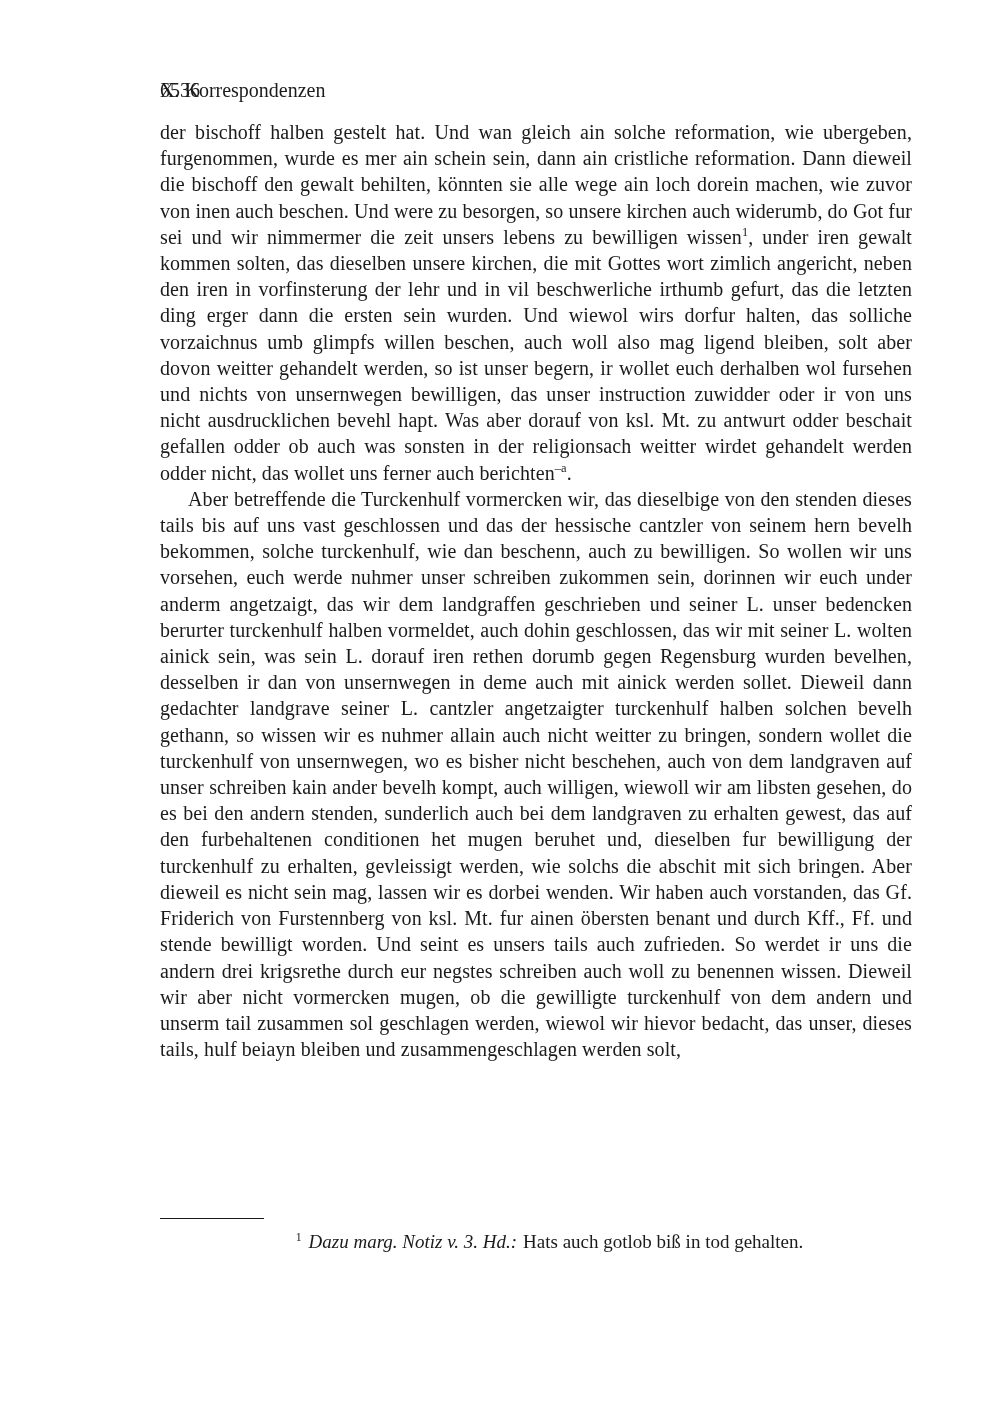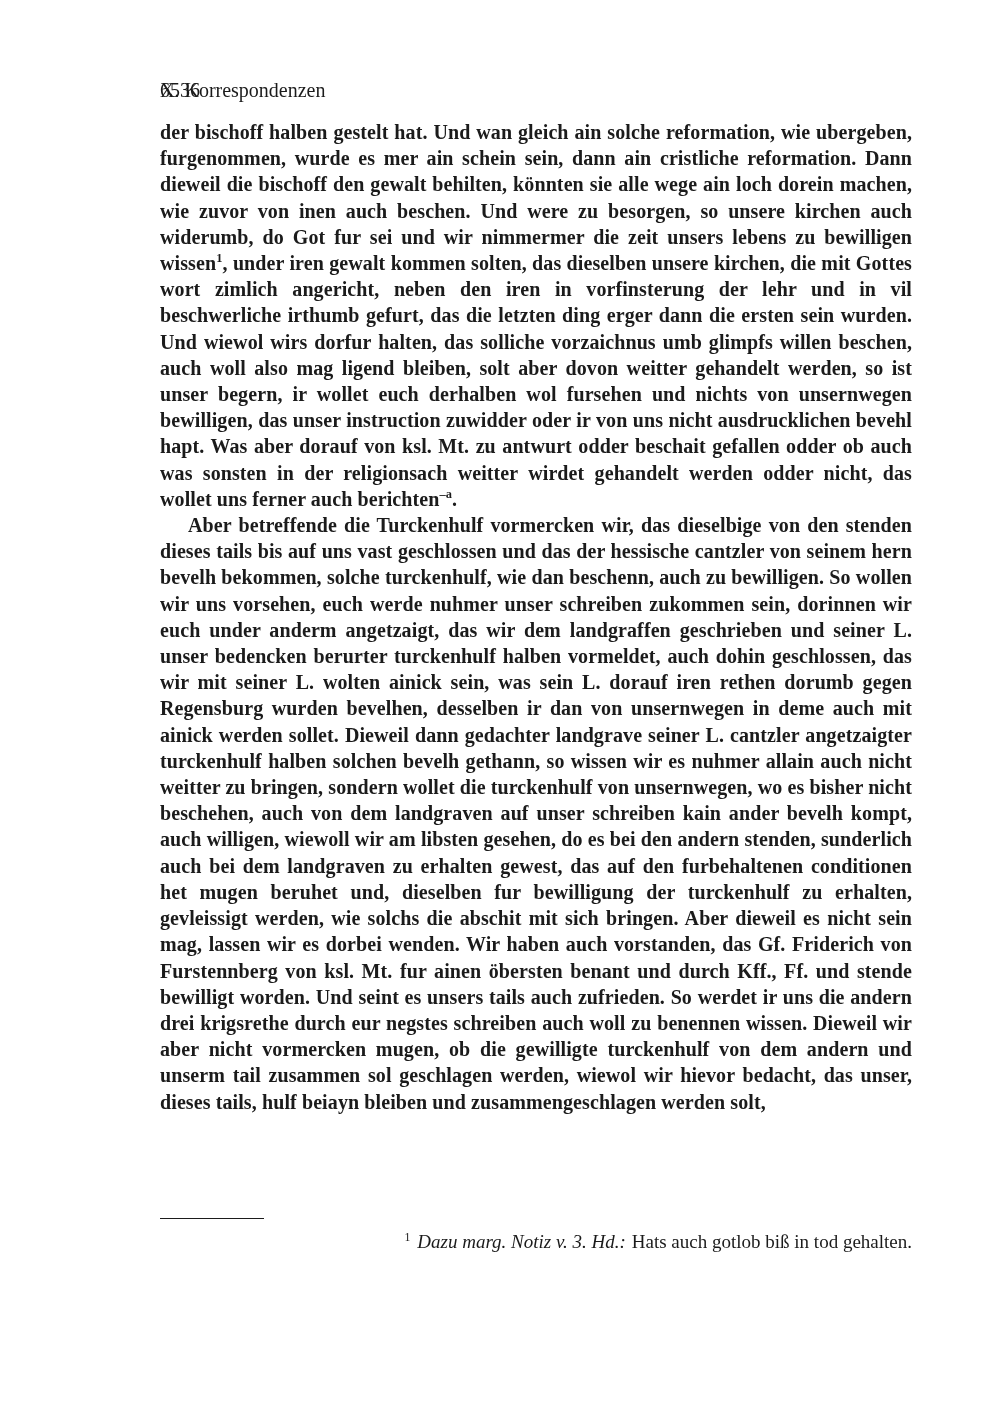--- a/index.html
+++ b/index.html
@@ -36,21 +36,21 @@
     position: absolute;
     top: 119px;
     left: 160px;
     width: 752px;
     font-size: 20px;
     line-height: 26.2px;
     text-align: justify;
     letter-spacing: 0.1px;
   }
 
-  .para { margin: 0; font-weight: bold; }
+  .para { margin: 0; }
   .para.indent { text-indent: 28px; }
 
   sup.note-ref {
     font-size: 0.62em;
     vertical-align: super;
     line-height: 0;
   }
 
   .footnote-area {
     position: absolute;
@@ -61,21 +61,21 @@
   .footnote-rule {
     width: 104px;
     height: 1px;
     background: #1b1b1b;
   }
   .footnote {
     margin-top: 10px;
     padding-left: 27px;
     font-size: 19px;
     line-height: 25px;
-    text-align: right;
+    text-align: center;
   }
   .footnote sup.note-ref { margin-right: 7px; }
   .footnote .fn-italic { font-style: italic; margin-right: 6px; }
 </style>
 </head>
 <body>
 
 <div class="page">
 
   <header class="running-header">

